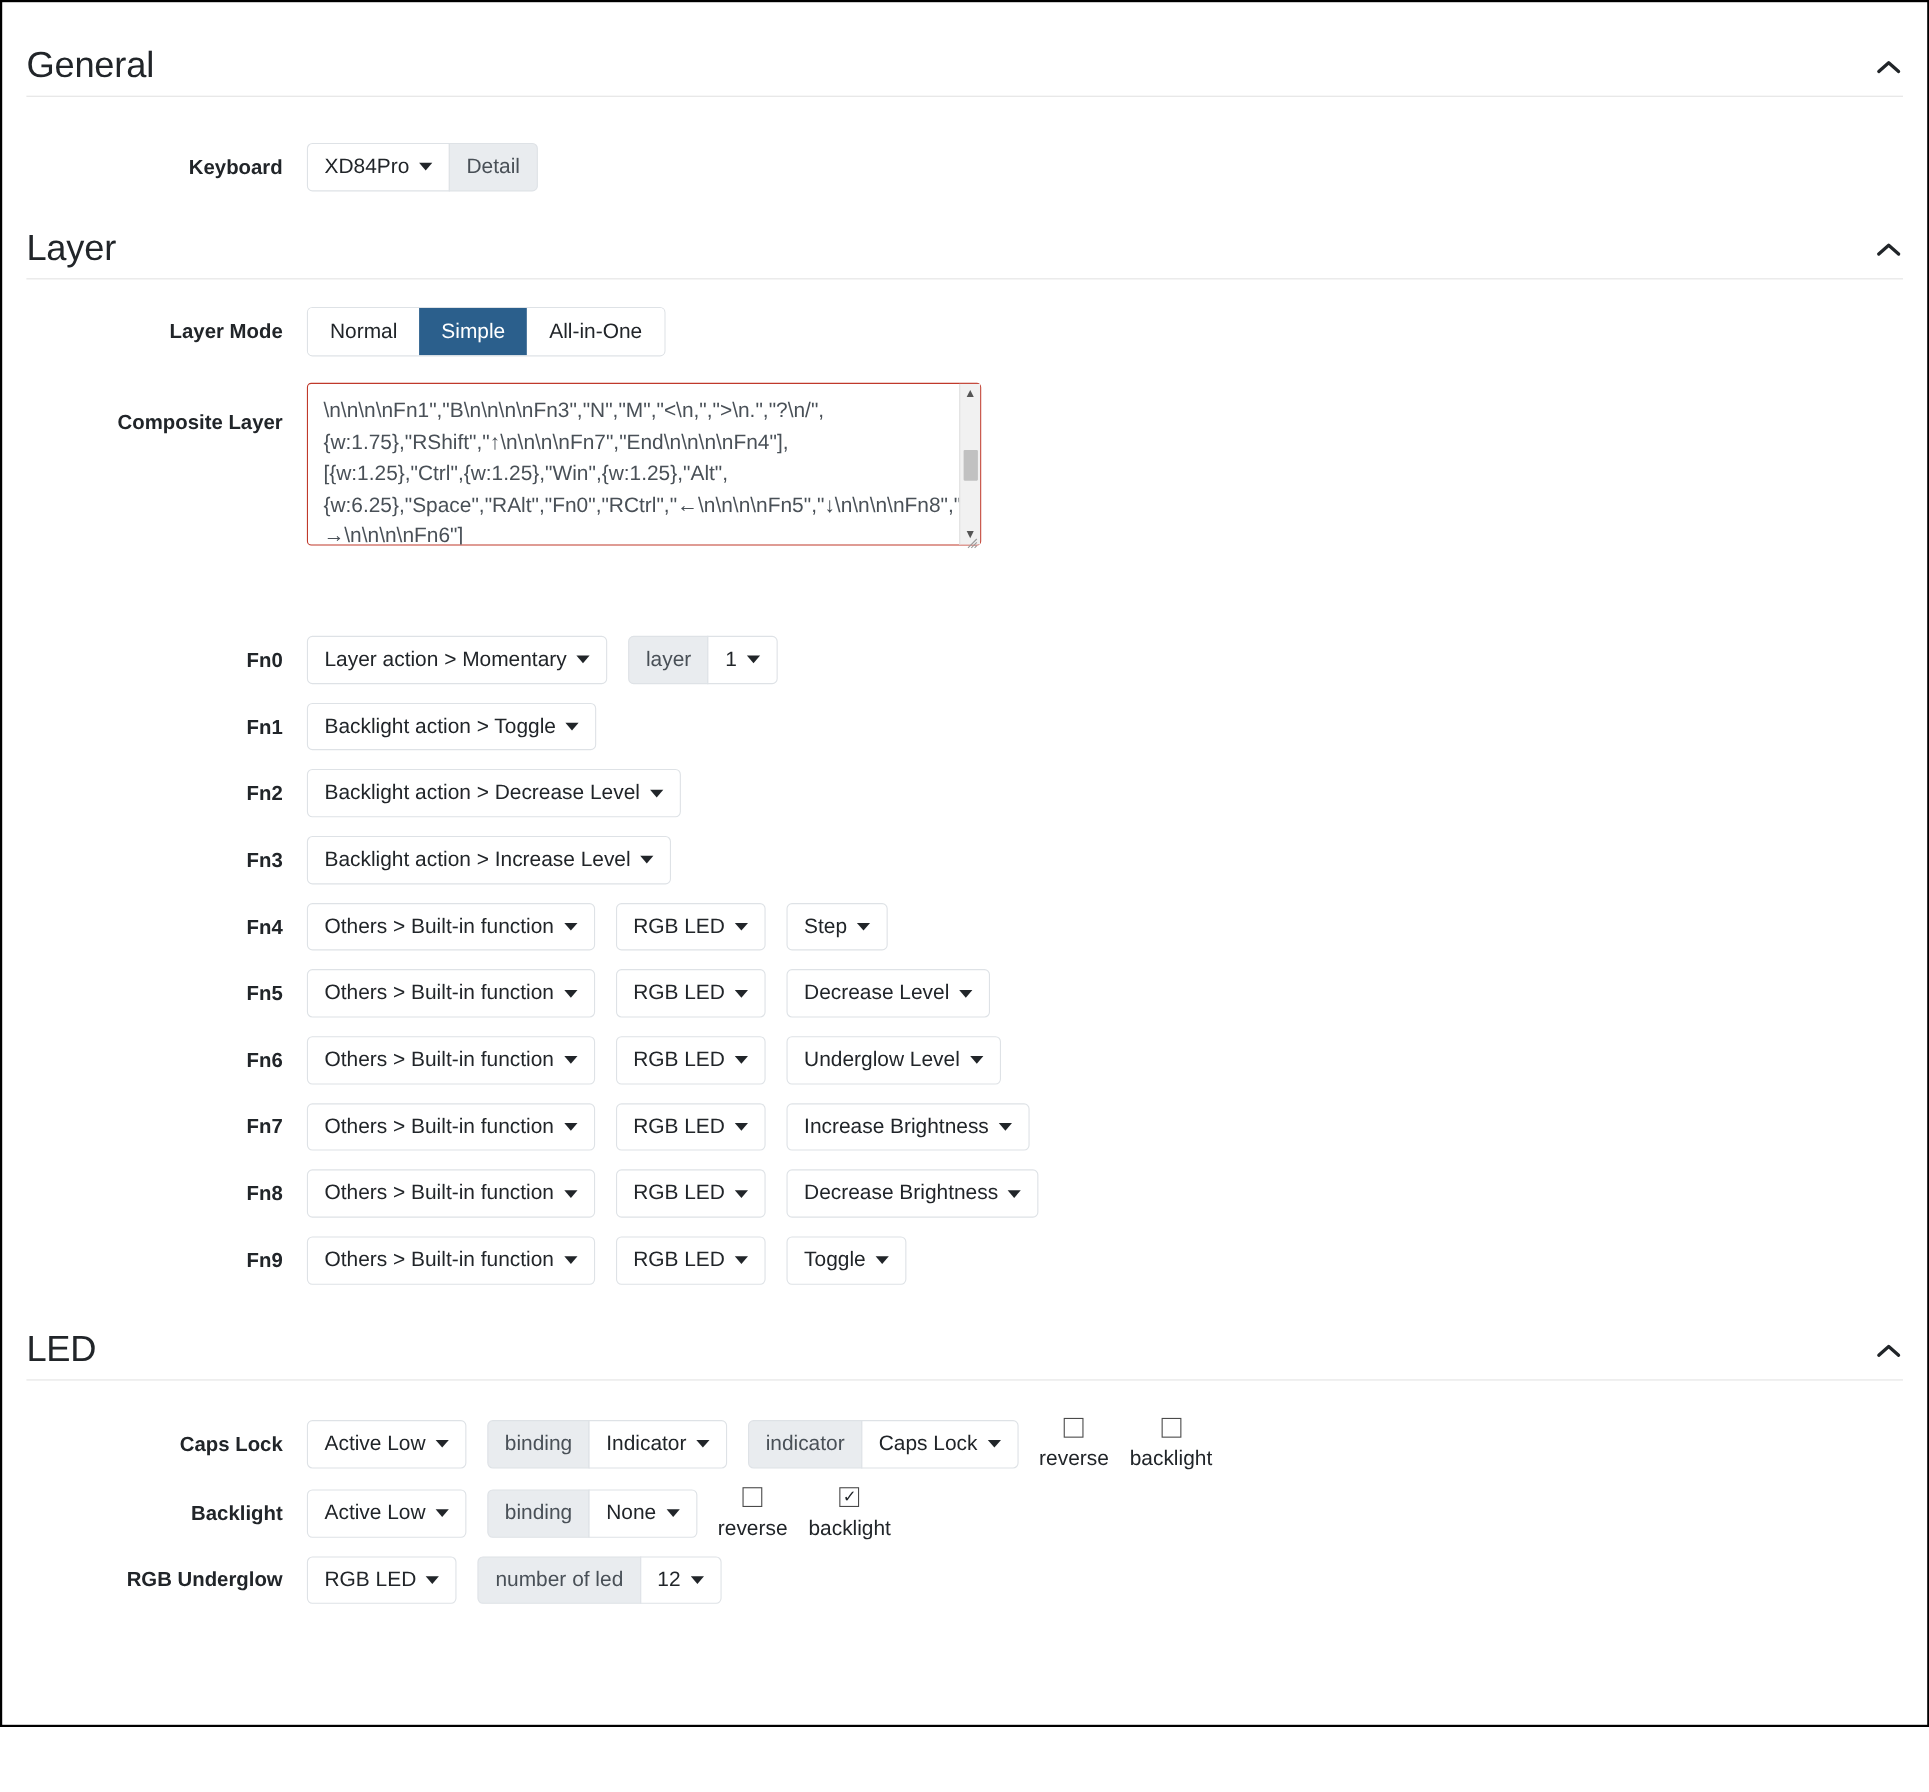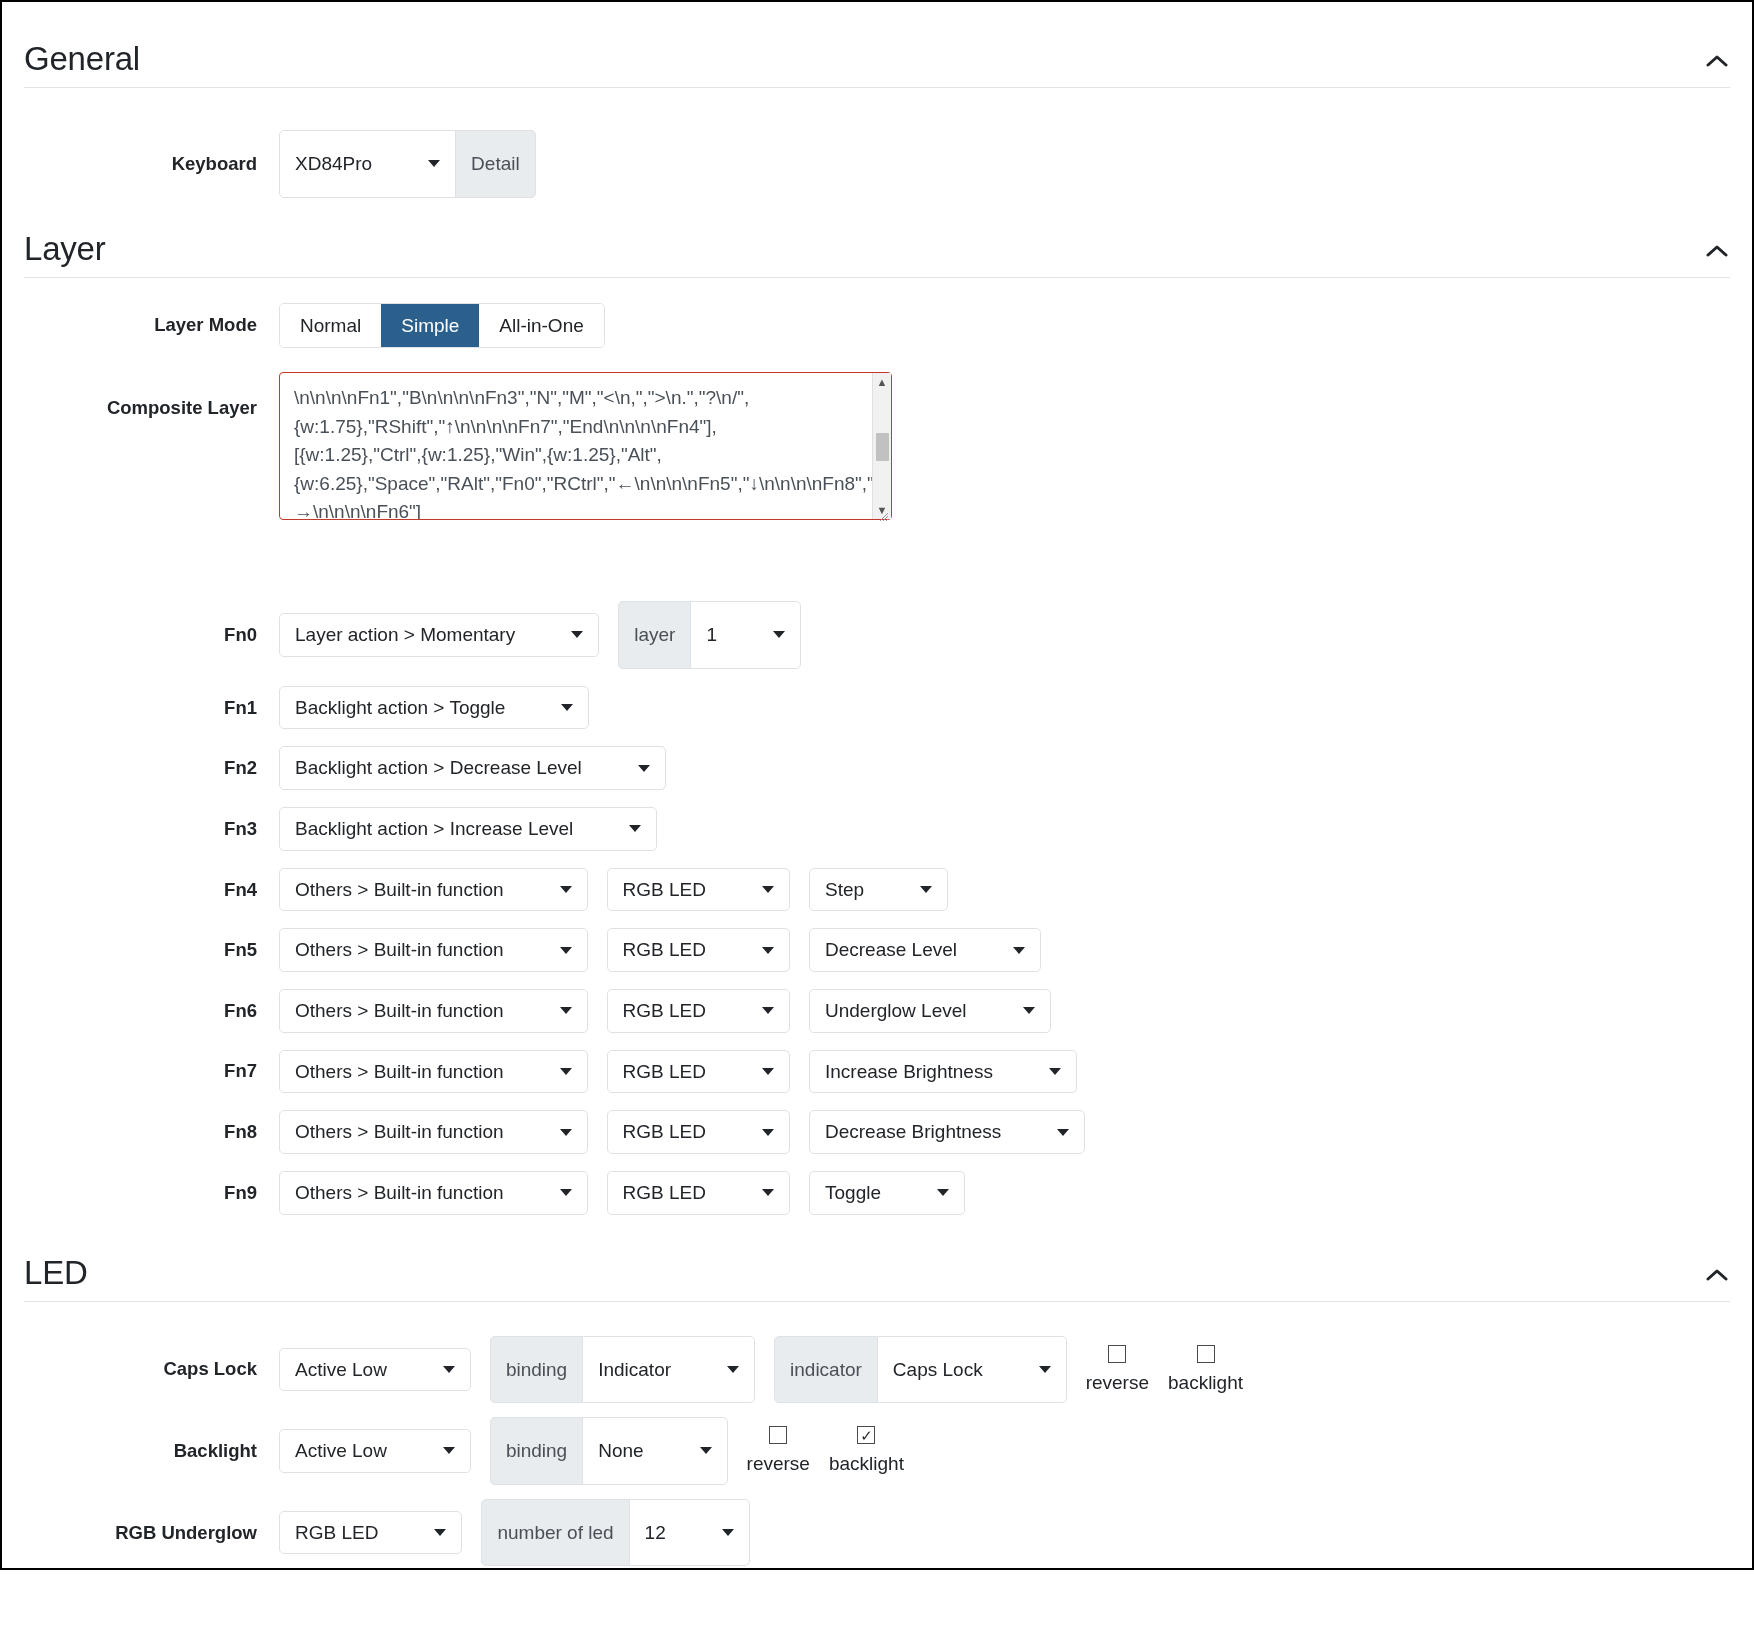--- a/index.html
+++ b/index.html
@@ -83,21 +83,20 @@
     background: #ffffff;
     border: 1px solid #dee2e6;
     border-radius: 5px;
     font-size: 19px;
     color: #212529;
     padding: 8px 15px;
     line-height: 1.35;
     white-space: nowrap;
     cursor: pointer;
     font-family: "Liberation Sans", sans-serif;
-    gap: 47px;
   }
   .btn .caret {
     margin-left: 9px;
     width: 0; height: 0;
     border-left: 6px solid transparent;
     border-right: 6px solid transparent;
     border-top: 7px solid #212529;
     display: inline-block;
   }
   .input-group {
@@ -114,21 +113,21 @@
     border-top-right-radius: 0;
     border-bottom-right-radius: 0;
   }
   .addon {
     display: inline-flex;
     align-items: center;
     background: #e9ecef;
     border: 1px solid #dee2e6;
     color: #495057;
     font-size: 19px;
-    padding: 20px 15px;
+    padding: 8px 15px;
     white-space: nowrap;
     line-height: 1.35;
   }
   .addon.left {
     border-top-left-radius: 5px;
     border-bottom-left-radius: 5px;
   }
   .addon.right {
     border-top-right-radius: 5px;
     border-bottom-right-radius: 5px;

